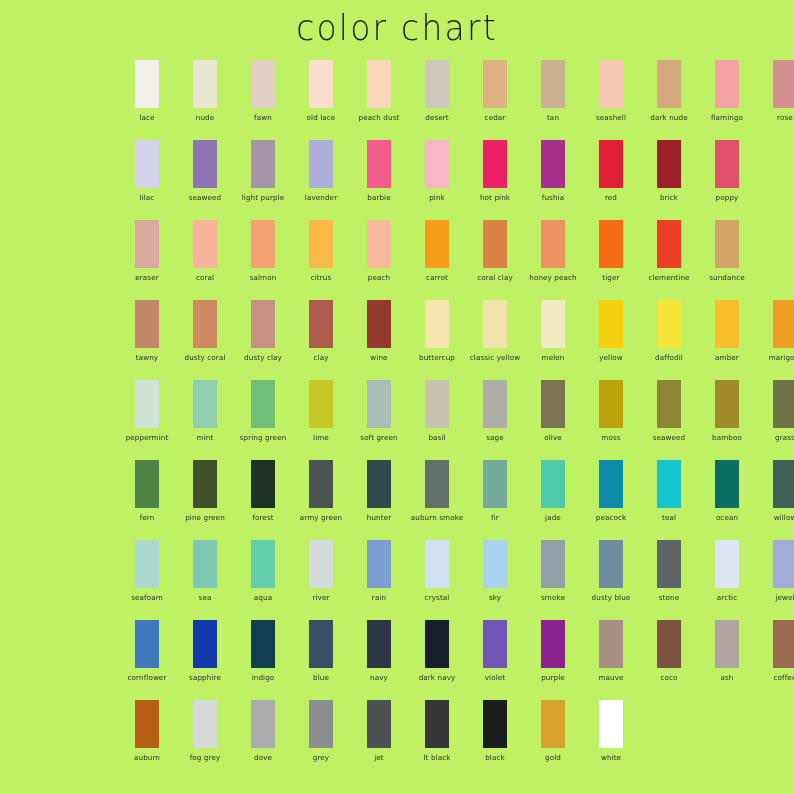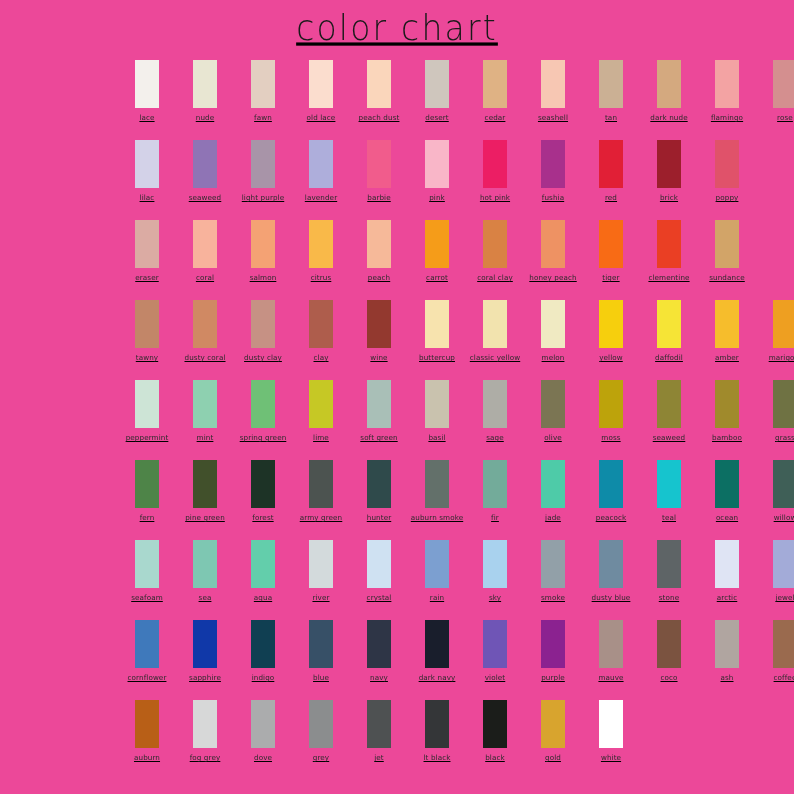--- a/index.html
+++ b/index.html
@@ -10,22 +10,21 @@
   body {
     width: 794px;
     height: 794px;
     font-family: "Liberation Sans", sans-serif;
     overflow: hidden;
   }
   .page {
     position: relative;
     width: 794px;
     height: 794px;
-    background: #ec4899;
-    text-decoration: underline;
+    background: #bef264;
   }
   .chart-title {
     text-align: center;
     font-family: "DejaVu Sans", sans-serif;
     font-size: 33px;
     font-weight: 300;
     letter-spacing: 2.2px;
     color: #1a1a1a;
     padding-top: 10px;
     line-height: 1.1;
@@ -97,28 +96,28 @@
         </div>
         <div class="cell">
           <div class="swatch" style="background: rgb(207, 198, 189);"></div>
           <div class="label">desert</div>
         </div>
         <div class="cell">
           <div class="swatch" style="background: rgb(223, 178, 132);"></div>
           <div class="label">cedar</div>
         </div>
         <div class="cell">
+          <div class="swatch" style="background: rgb(203, 176, 148);"></div>
+          <div class="label">tan</div>
+        </div>
+        <div class="cell">
           <div class="swatch" style="background: rgb(247, 199, 179);"></div>
           <div class="label">seashell</div>
         </div>
         <div class="cell">
-          <div class="swatch" style="background: rgb(203, 176, 148);"></div>
-          <div class="label">tan</div>
-        </div>
-        <div class="cell">
           <div class="swatch" style="background: rgb(212, 169, 127);"></div>
           <div class="label">dark nude</div>
         </div>
         <div class="cell">
           <div class="swatch" style="background: rgb(243, 163, 163);"></div>
           <div class="label">flamingo</div>
         </div>
         <div class="cell">
           <div class="swatch" style="background: rgb(212, 143, 143);"></div>
           <div class="label">rose</div>
@@ -377,26 +376,26 @@
         </div>
         <div class="cell">
           <div class="swatch" style="background: rgb(99, 206, 171);"></div>
           <div class="label">aqua</div>
         </div>
         <div class="cell">
           <div class="swatch" style="background: rgb(211, 218, 220);"></div>
           <div class="label">river</div>
         </div>
         <div class="cell">
+          <div class="swatch" style="background: rgb(124, 159, 208);"></div>
+          <div class="label">rain</div>
+        </div>
+        <div class="cell">
           <div class="swatch" style="background: rgb(207, 225, 242);"></div>
           <div class="label">crystal</div>
-        </div>
-        <div class="cell">
-          <div class="swatch" style="background: rgb(124, 159, 208);"></div>
-          <div class="label">rain</div>
         </div>
         <div class="cell">
           <div class="swatch" style="background: rgb(169, 210, 238);"></div>
           <div class="label">sky</div>
         </div>
         <div class="cell">
           <div class="swatch" style="background: rgb(146, 160, 168);"></div>
           <div class="label">smoke</div>
         </div>
         <div class="cell">

